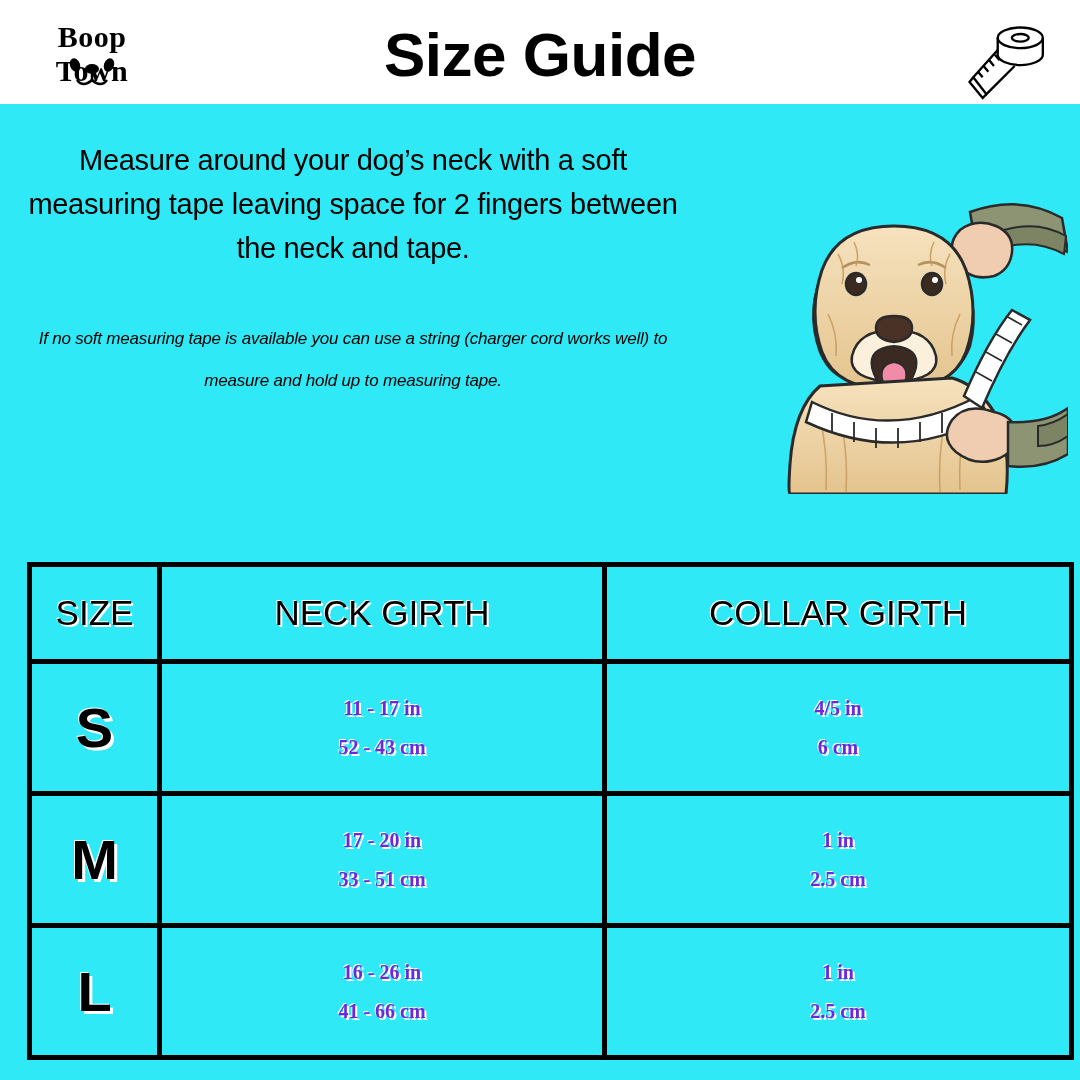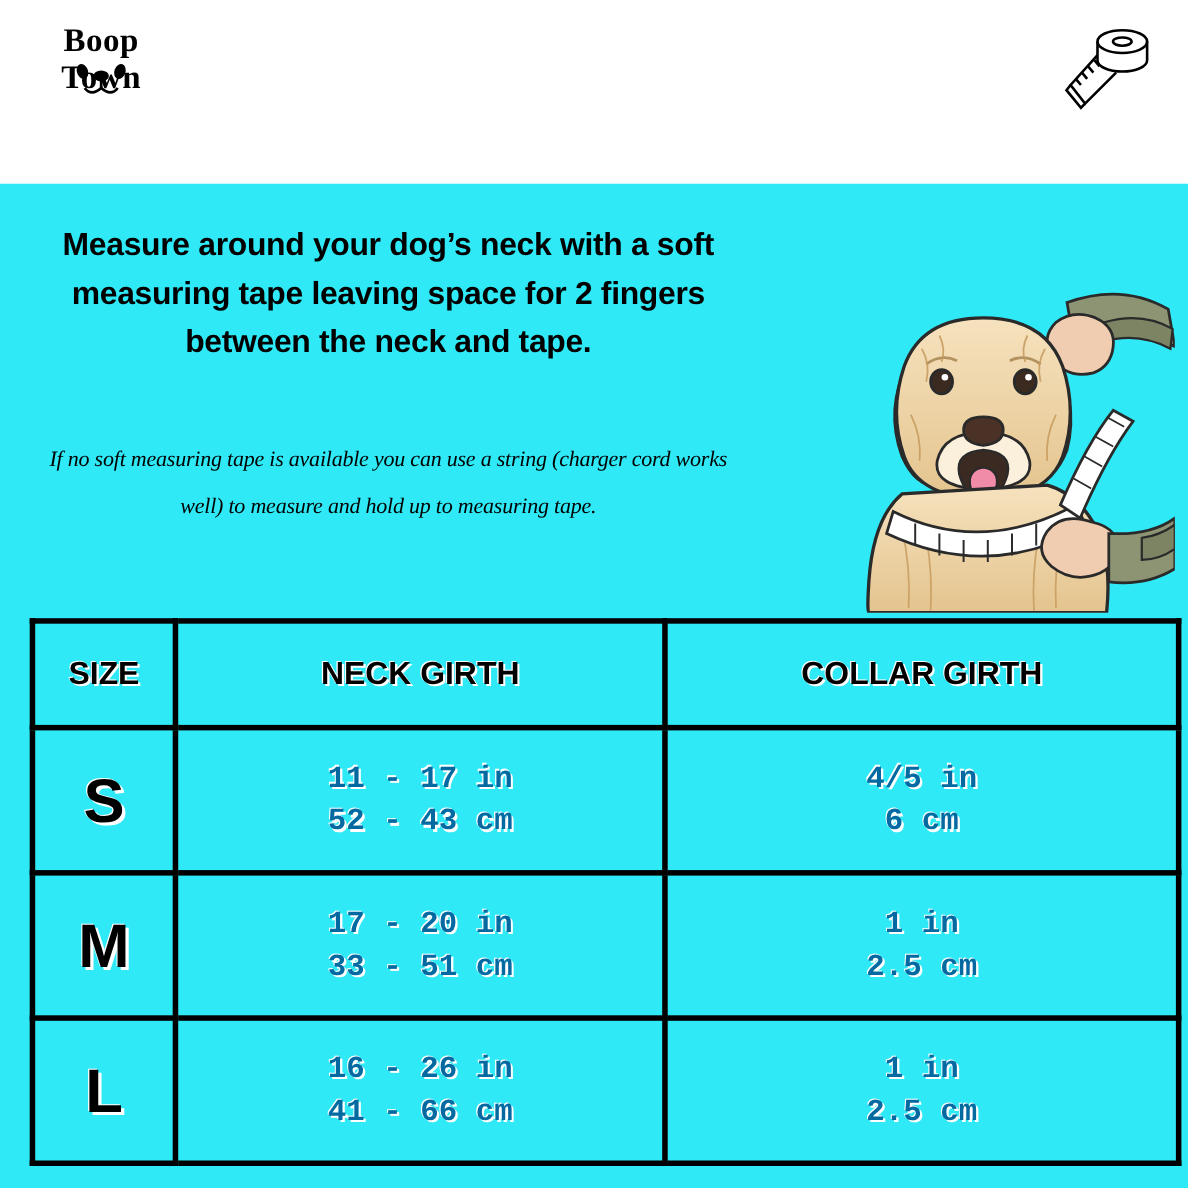--- a/index.html
+++ b/index.html
@@ -16,21 +16,21 @@
   .page {
     position: relative;
     width: 1080px;
     height: 1080px;
     background: #2FE9F6;
   }
 
   
   .header {
     position: relative;
-    height: 167px;
+    height: 104px;
     background: #ffffff;
     display: flex;
     align-items: center;
     justify-content: center;
   }
   .logo {
     position: absolute;
     left: 22px;
     top: 20px;
     width: 140px;
@@ -82,33 +82,33 @@
   }
   .instructions {
     position: absolute;
     left: 28px;
     top: 34px;
     width: 650px;
     text-align: center;
   }
   .instr-bold {
     font-family: "Liberation Sans", sans-serif;
-    font-weight: 700;
+    font-weight: 400;
     font-size: 29px;
     line-height: 44px;
     color: #000;
     letter-spacing: -0.3px;
   }
   .instr-italic {
-    font-family: Liberation Serif, serif;
+    font-family: Liberation Sans, sans-serif;
     font-style: italic;
-    font-size: 20px;
+    font-size: 17px;
     line-height: 42px;
     color: #000;
-    margin-top: 64px;
+    margin-top: 48px;
     letter-spacing: -0.2px;
   }
 
   
   .dog-art {
     position: absolute;
     right: 12px;
     top: 30px;
     width: 360px;
     height: 360px;
@@ -135,40 +135,40 @@
   }
   .size-table td {
     height: 127px;
   }
   .col-size { width: 125px; }
   .col-girth { width: 440px; }
   .col-width { width: 462px; }
 
   .th-text {
     font-family: "Liberation Sans", sans-serif;
-    font-weight: 700;
-    font-size: 29px;
+    font-weight: 400;
+    font-size: 35px;
     color: #000;
     text-shadow: 2px 2px 0 #ffffff, -1px -1px 0 #ffffff;
     letter-spacing: 0px;
   }
   .size-letter {
     font-family: "Liberation Sans", sans-serif;
     font-weight: 700;
     font-size: 56px;
     color: #000;
     text-shadow: 3px 3px 0 #ffffff, -1px -1px 0 #ffffff;
     line-height: 1;
   }
   .cell-lines {
-    font-family: Liberation Mono, monospace;
-    font-weight: 700;
-    font-size: 28px;
+    font-family: Liberation Serif, serif;
+    font-weight: 700;
+    font-size: 20px;
     line-height: 39px;
-    color: #0369a1;
+    color: #6d28d9;
     text-shadow: 2px 2px 0 #ffffff, -1px -1px 0 #ffffff;
   }
 </style>
 </head>
 <body>
 
 <div class="page">
 
   <div class="header">
 
@@ -178,20 +178,21 @@
         <ellipse cx="13" cy="9" rx="5" ry="7" fill="#000" transform="rotate(-20 13 9)"></ellipse>
         <ellipse cx="47" cy="9" rx="5" ry="7" fill="#000" transform="rotate(20 47 9)"></ellipse>
         <ellipse cx="30" cy="13" rx="7" ry="5" fill="#000"></ellipse>
         <path d="M30 17 v7" stroke="#000" stroke-width="2.5" fill="none"></path>
         <path d="M30 24 q-9 8 -15 0" stroke="#000" stroke-width="2.5" fill="none"></path>
         <path d="M30 24 q9 8 15 0" stroke="#000" stroke-width="2.5" fill="none"></path>
       </svg>
       <div class="logo-bottom">Town</div>
     </div>
 
+    <div class="header-title">Size Guide</div>
 
     <svg class="tape-icon" viewBox="0 0 100 100">
       <g fill="none" stroke="#000" stroke-width="2.5">
         <ellipse cx="62" cy="20" rx="24" ry="11"></ellipse>
         <path d="M38 20 v18 a24 11 0 0 0 48 0 V20"></path>
         <ellipse cx="62" cy="20" rx="9" ry="4"></ellipse>
         <path d="M38 33 L12 62 L26 80 L56 50"></path>
         <path d="M17 56 l5 6 M23 50 l5 6 M29 44 l5 6 M35 38 l5 6"></path>
         <path d="M12 62 l-4 5 l14 17 l4 -4"></path>
       </g>

